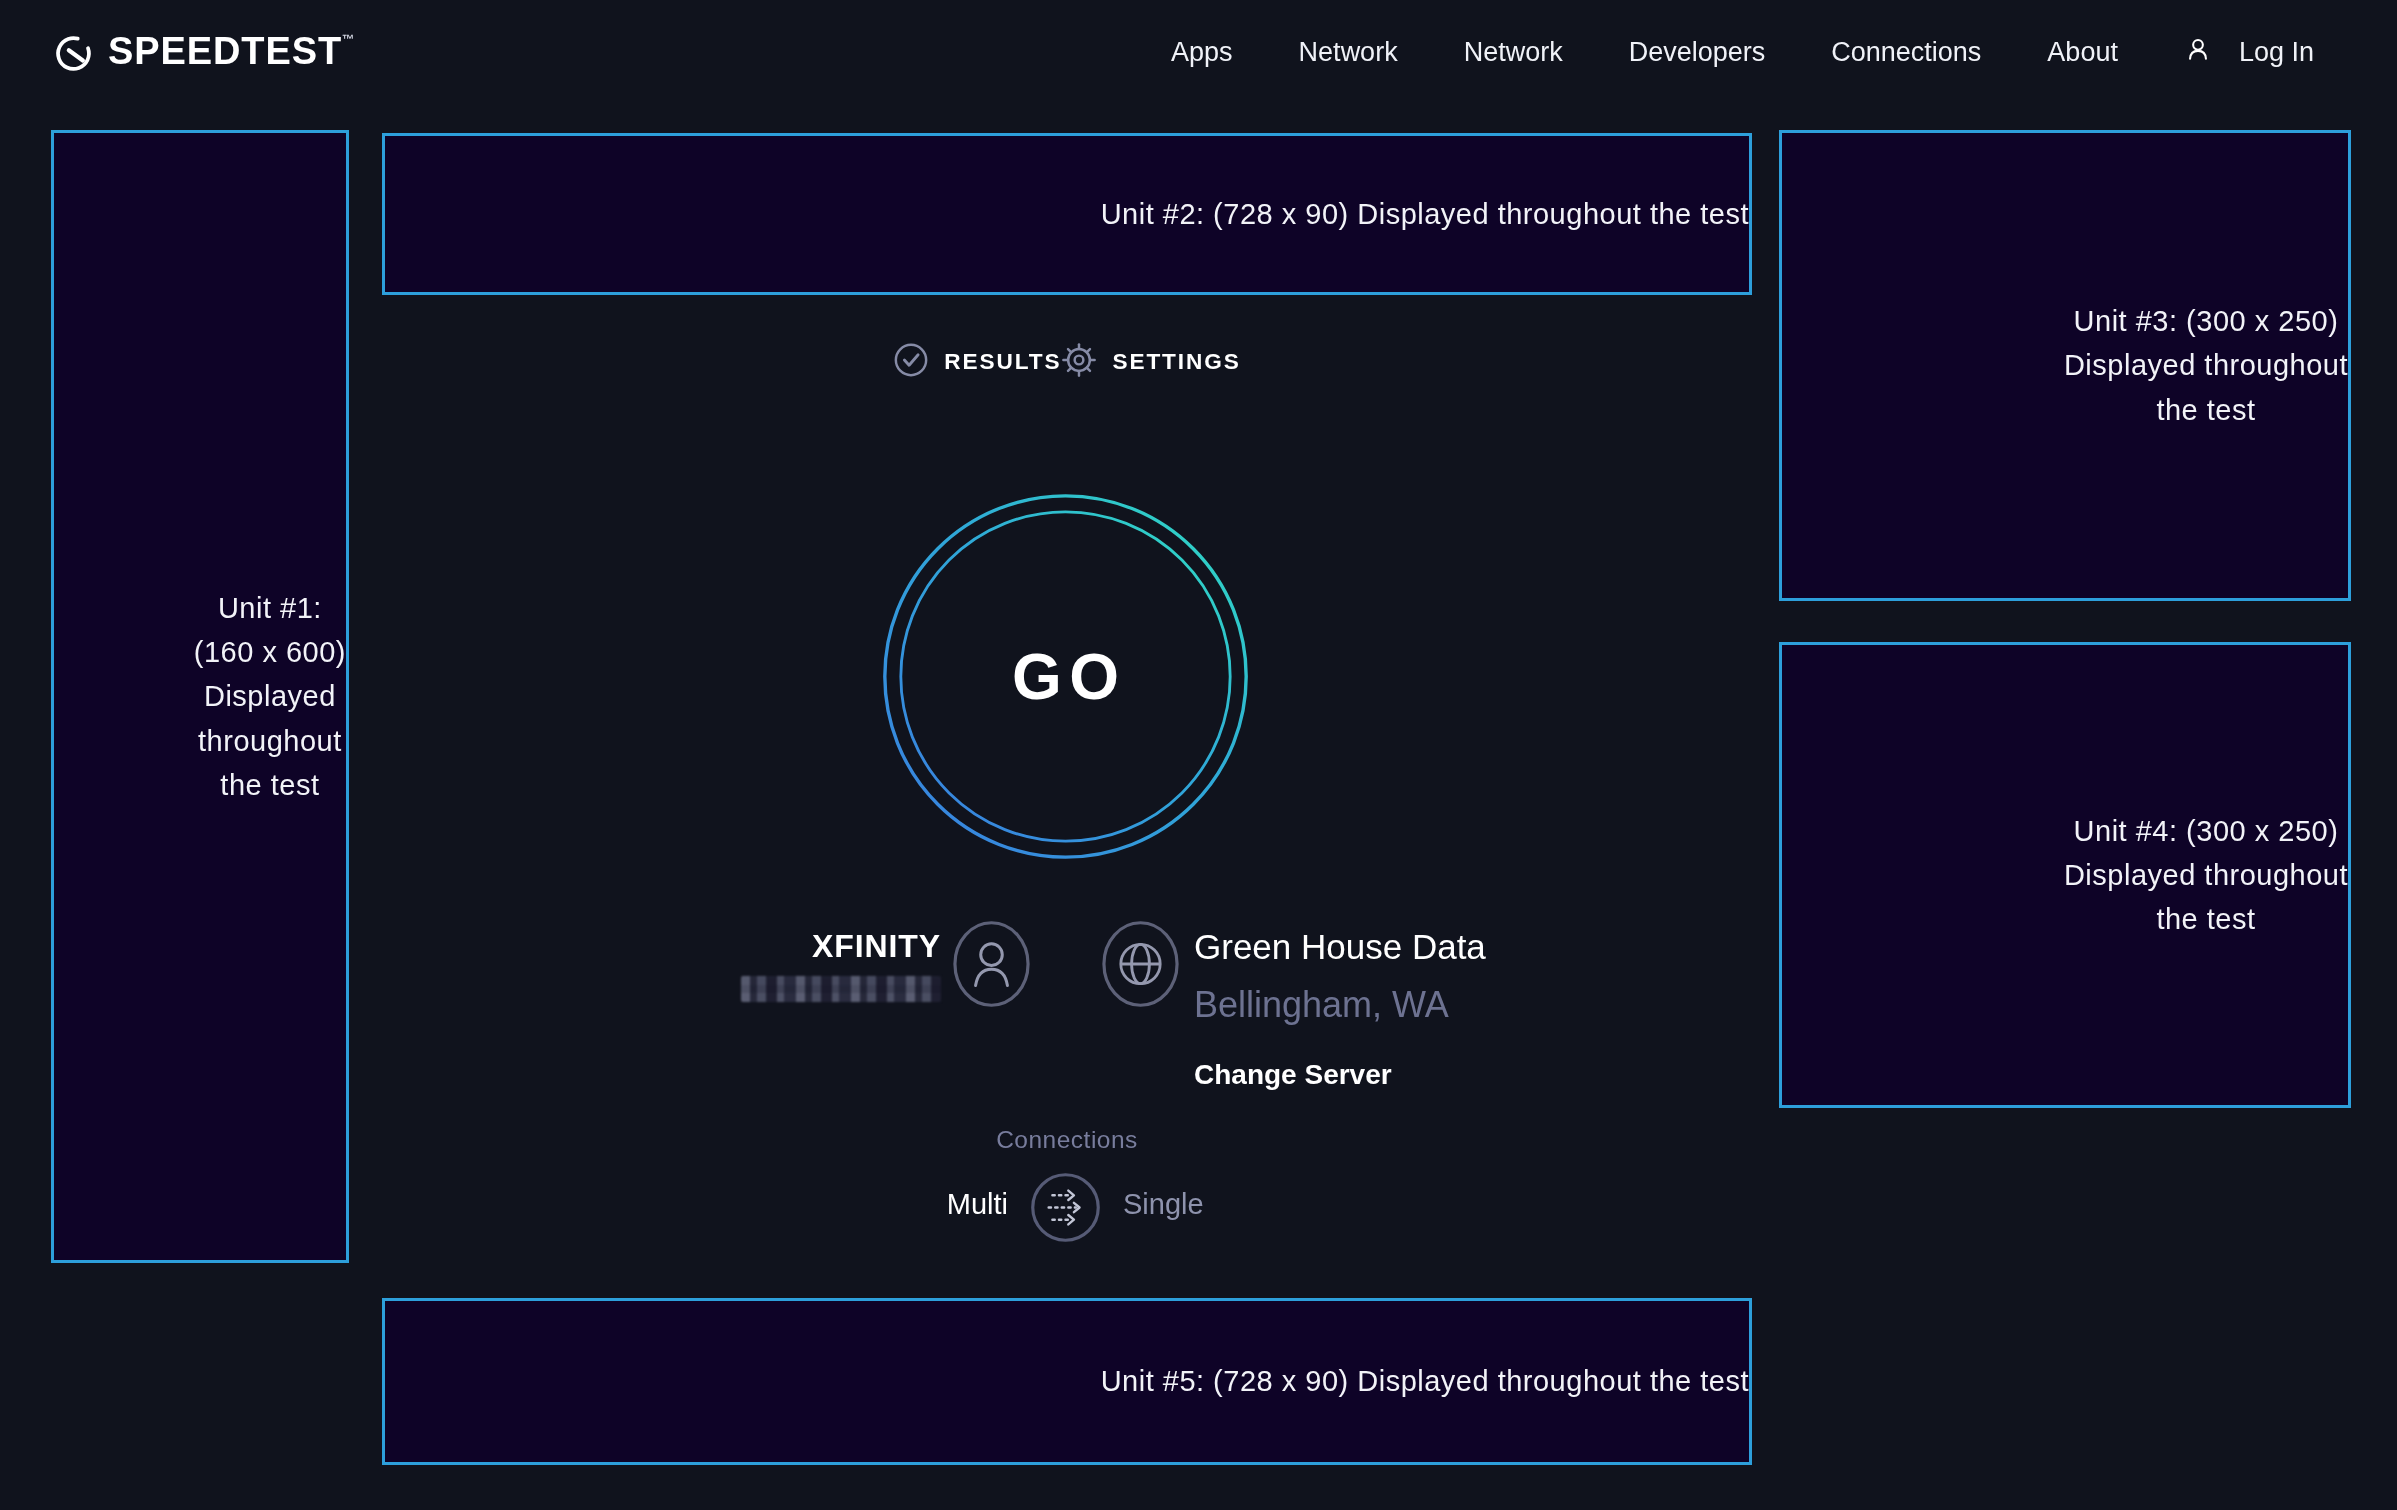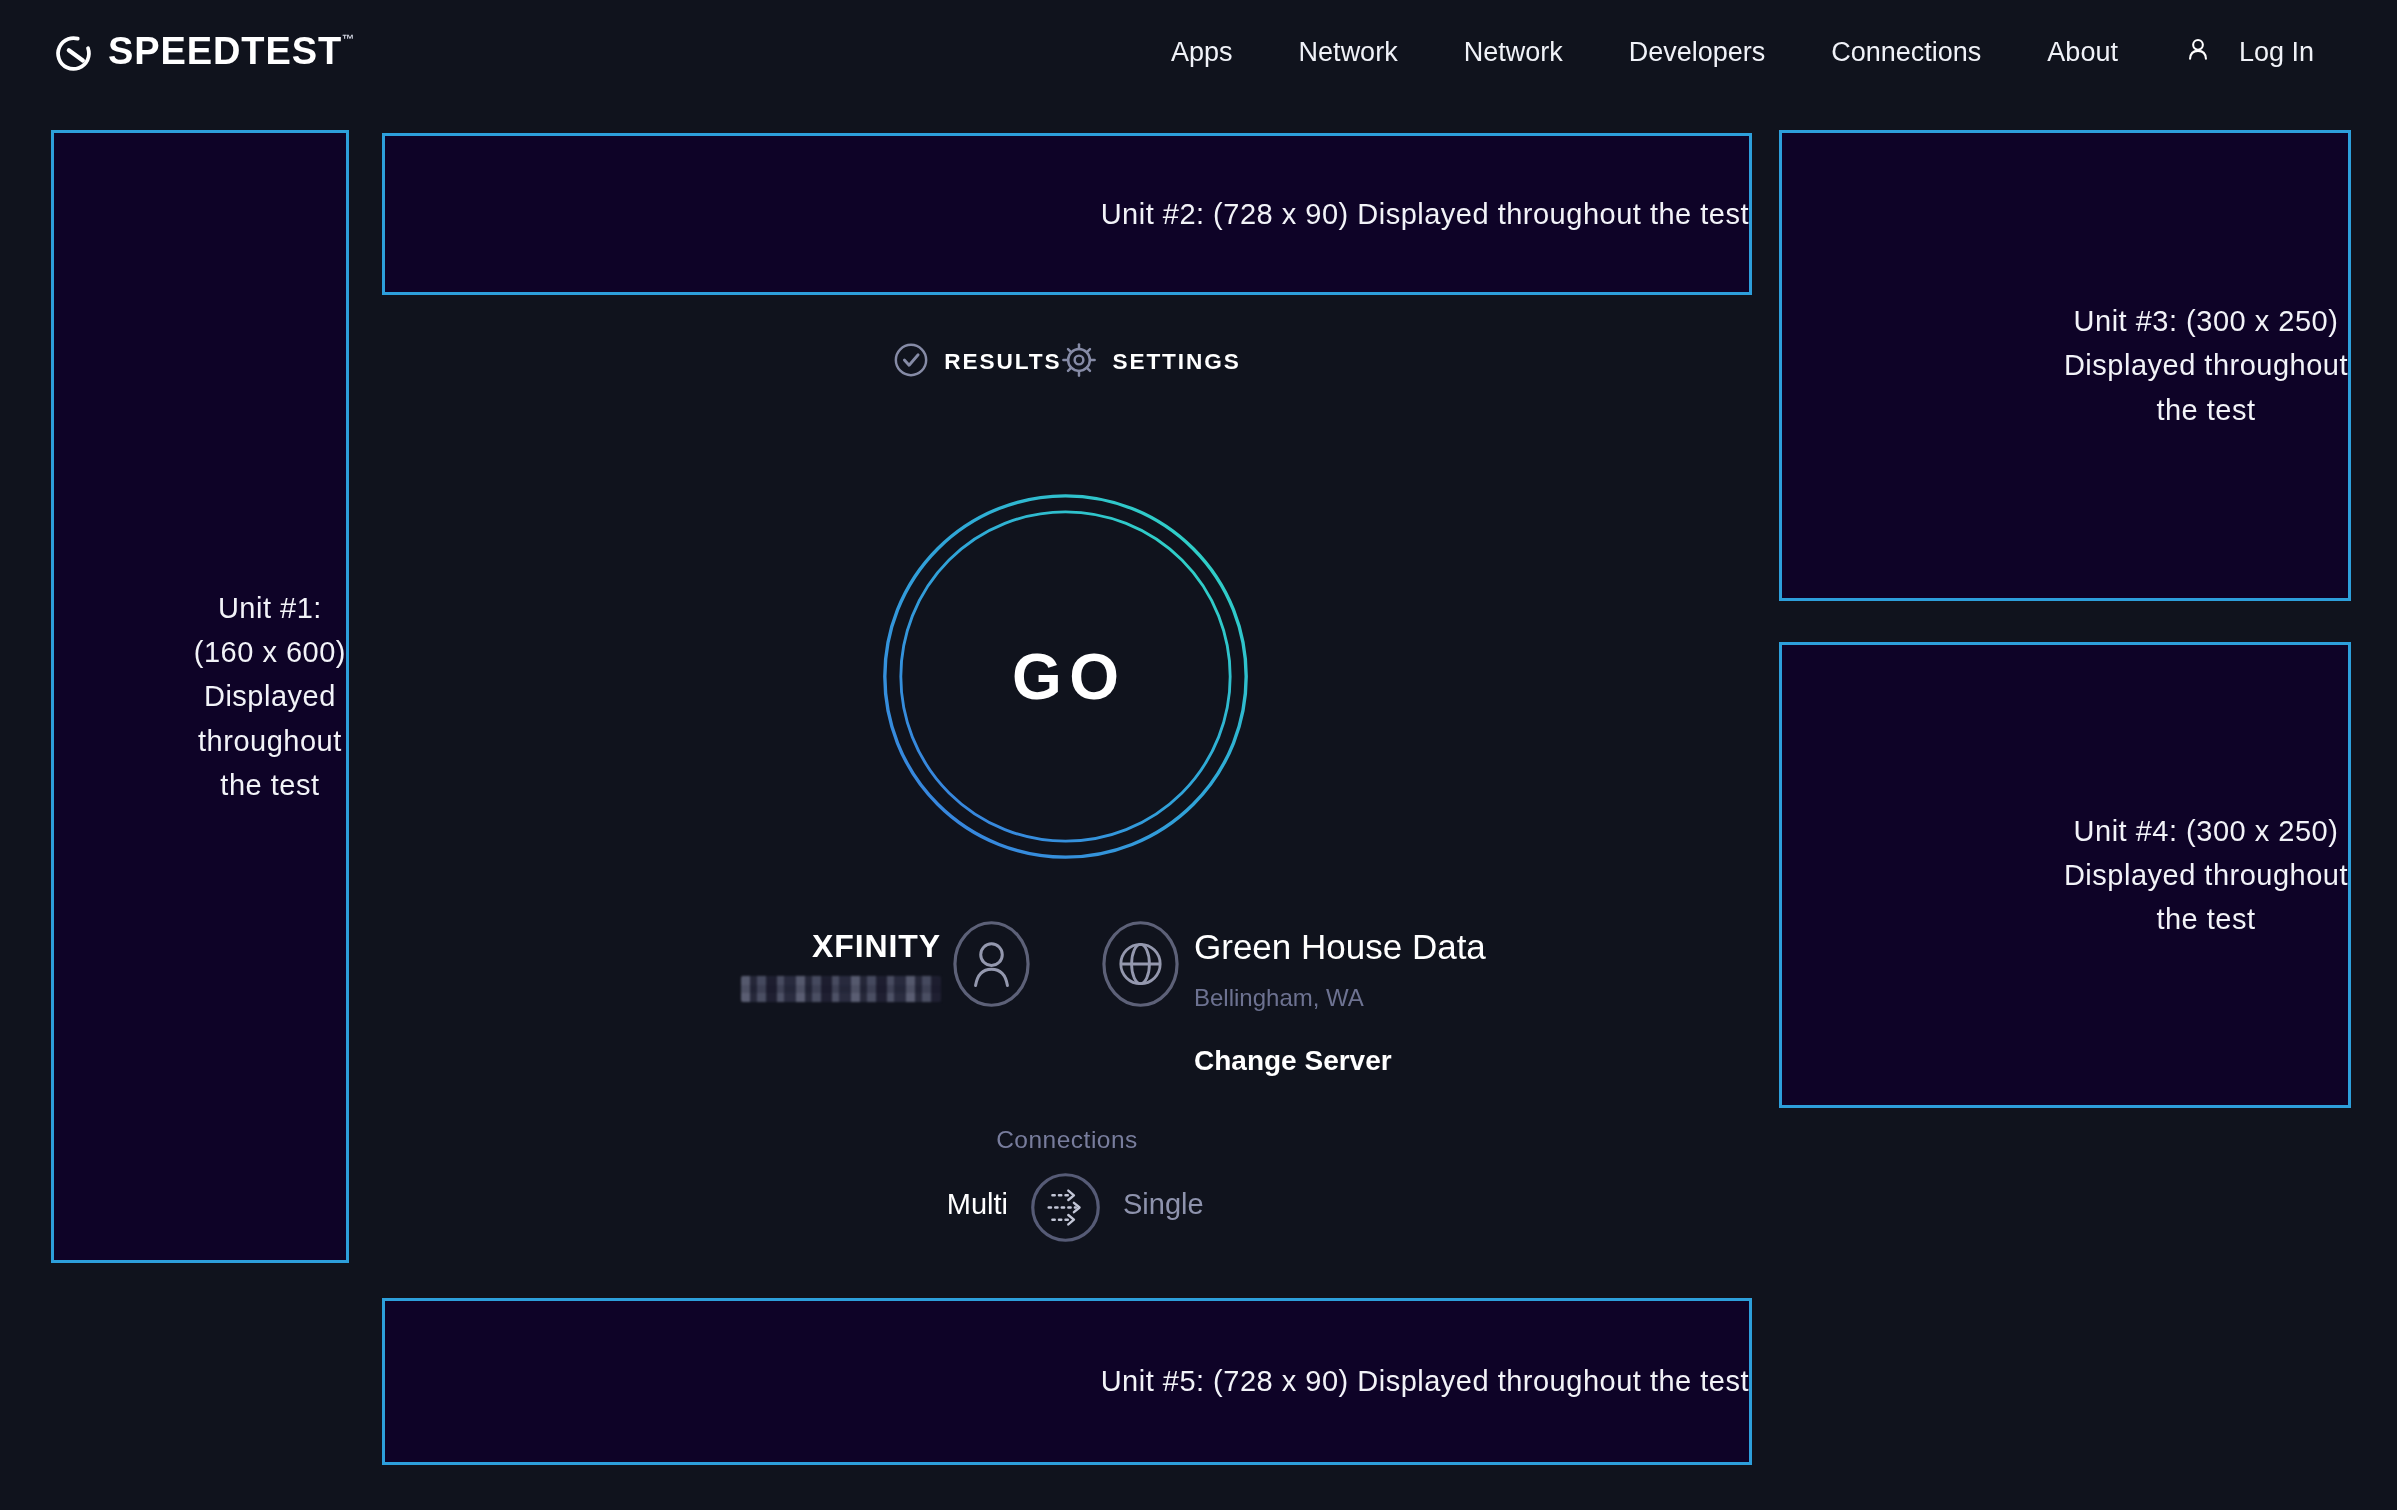--- a/index.html
+++ b/index.html
@@ -55,21 +55,21 @@
                  rgba(122,126,150,0.55) 0 8.5px, rgba(36,38,56,0.8) 8.5px 16px,
                  rgba(93,97,122,0.55) 16px 24.5px, rgba(28,28,46,0.85) 24.5px 36px,
                  rgba(110,114,140,0.45) 36px 43px, rgba(40,42,62,0.8) 43px 55px),
                repeating-linear-gradient(0deg,
                  rgba(120,124,150,0.35) 0 8.5px, rgba(30,32,50,0.5) 8.5px 17px,
                  rgba(90,94,120,0.35) 17px 25.4px);
               filter: blur(1.1px); }
   .badge { position:absolute; }
   .server-info { position:absolute; left:1194px; top:927px; }
   .server-name { font-size:35px; font-weight:500; color:#ffffff; }
-  .server-loc  { font-size:24px; color:#6d7291; margin-top:17px; }
+  .server-loc  { font-size:36px; color:#6d7291; margin-top:17px; }
   .server-change { font-size:28px; color:#ffffff; margin-top:33px; cursor:pointer; display:inline-block;font-weight:bold; }
 
   
   .conn-label { position:absolute; left:382px; top:1126px; width:1370px;
                 text-align:center; font-size:24.5px; letter-spacing:0.5px; color:#787d9d; }
   .conn-multi { position:absolute; left:829px; top:1188px; width:179px; text-align:right;
                 font-size:29px; font-weight:500; color:#ffffff; cursor:pointer; }
   .conn-toggle { position:absolute; left:1029px; top:1171px; width:73px; height:73px; cursor:pointer; }
   .conn-single { position:absolute; left:1123px; top:1188px;
                  font-size:29px; color:#8e93ad; cursor:pointer; }

